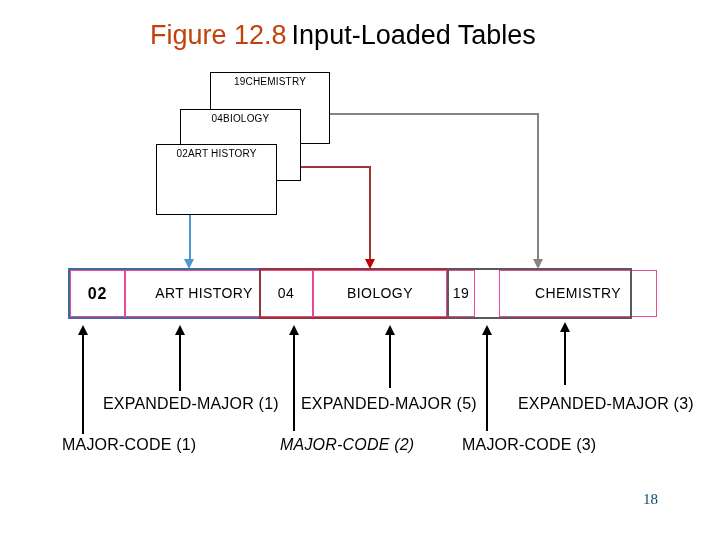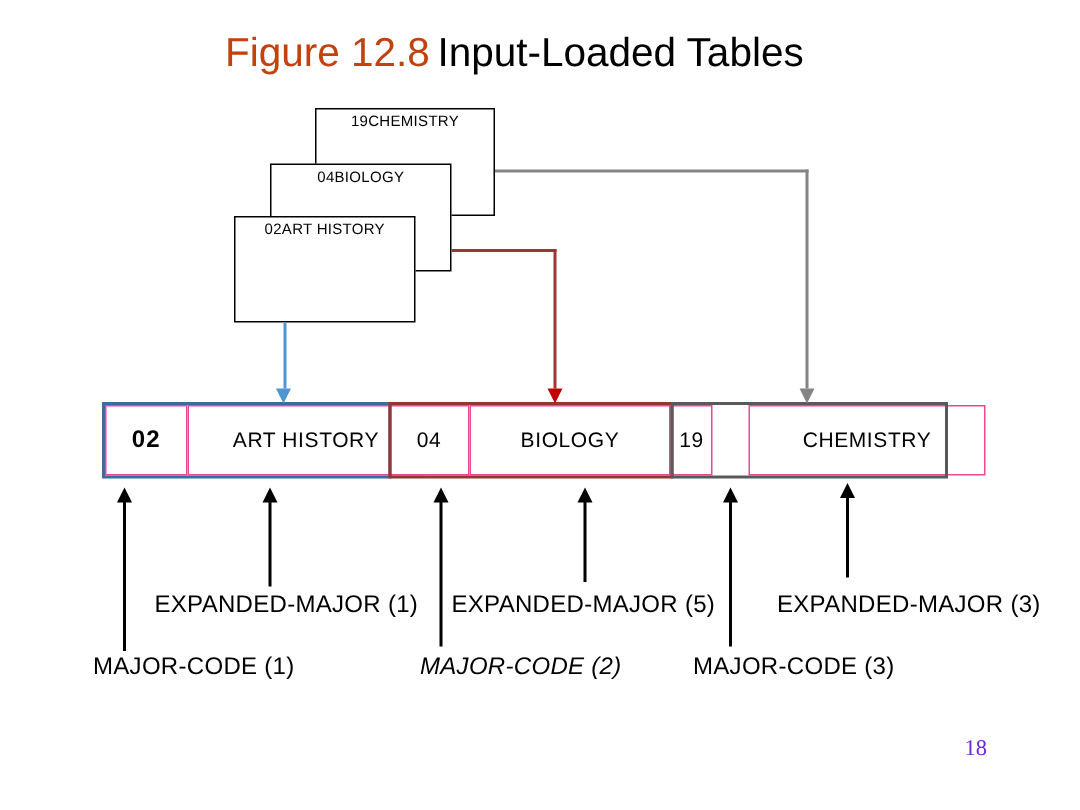--- a/index.html
+++ b/index.html
@@ -117,21 +117,21 @@
   #mc-1 { left: 62px;  top: 436px; }
   #mc-2 { left: 280px; top: 436px; font-style: italic; }
   #mc-3 { left: 462px; top: 436px; }
 
   
   #page-number {
     position: absolute;
     left: 643px; top: 491px;
     font-family: "Liberation Serif", serif;
     font-size: 15px;
-    color: #6d28d9;
+    color: #0c4a6e;
   }
 </style>
 </head>
 <body>
 
 <div id="slide">
 
   <div id="title">
     <span class="fig-num">Figure 12.8</span><span class="fig-text">Input-Loaded Tables</span>
   </div>

